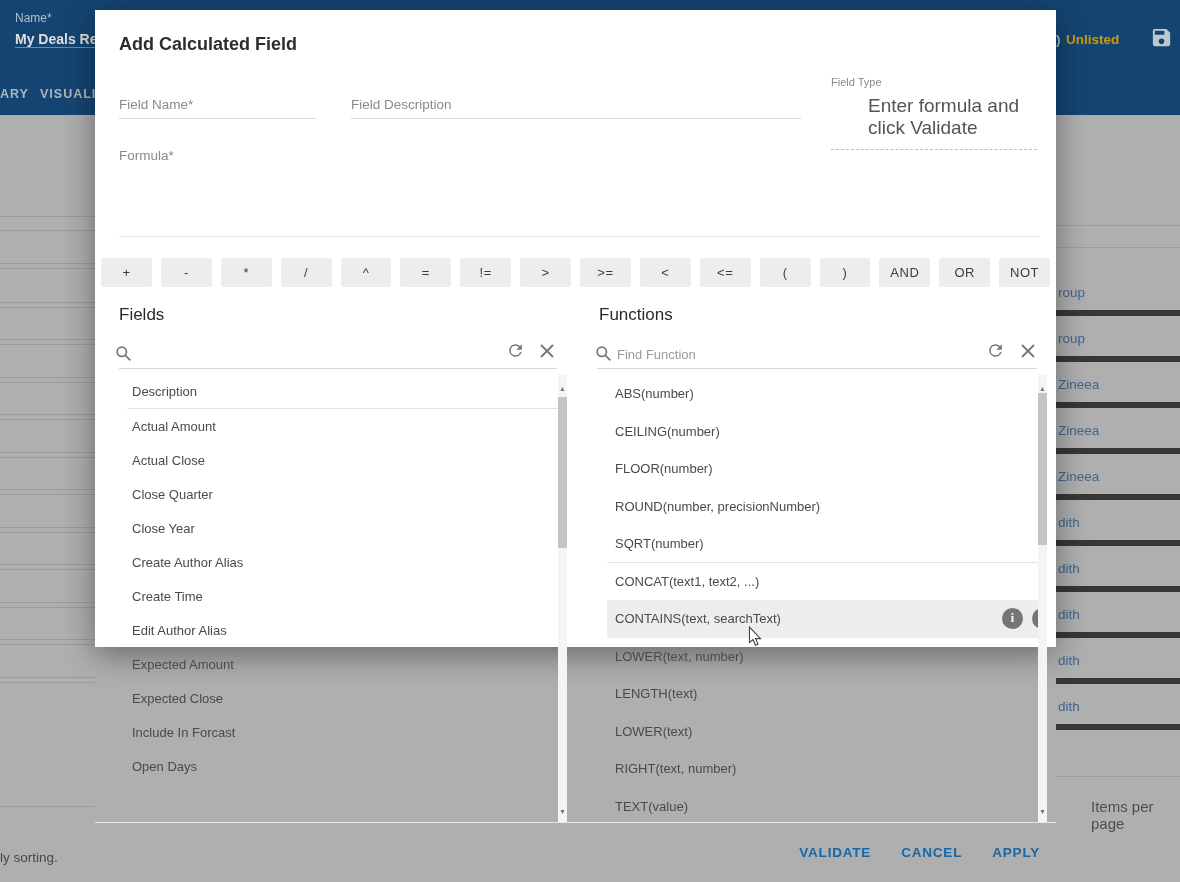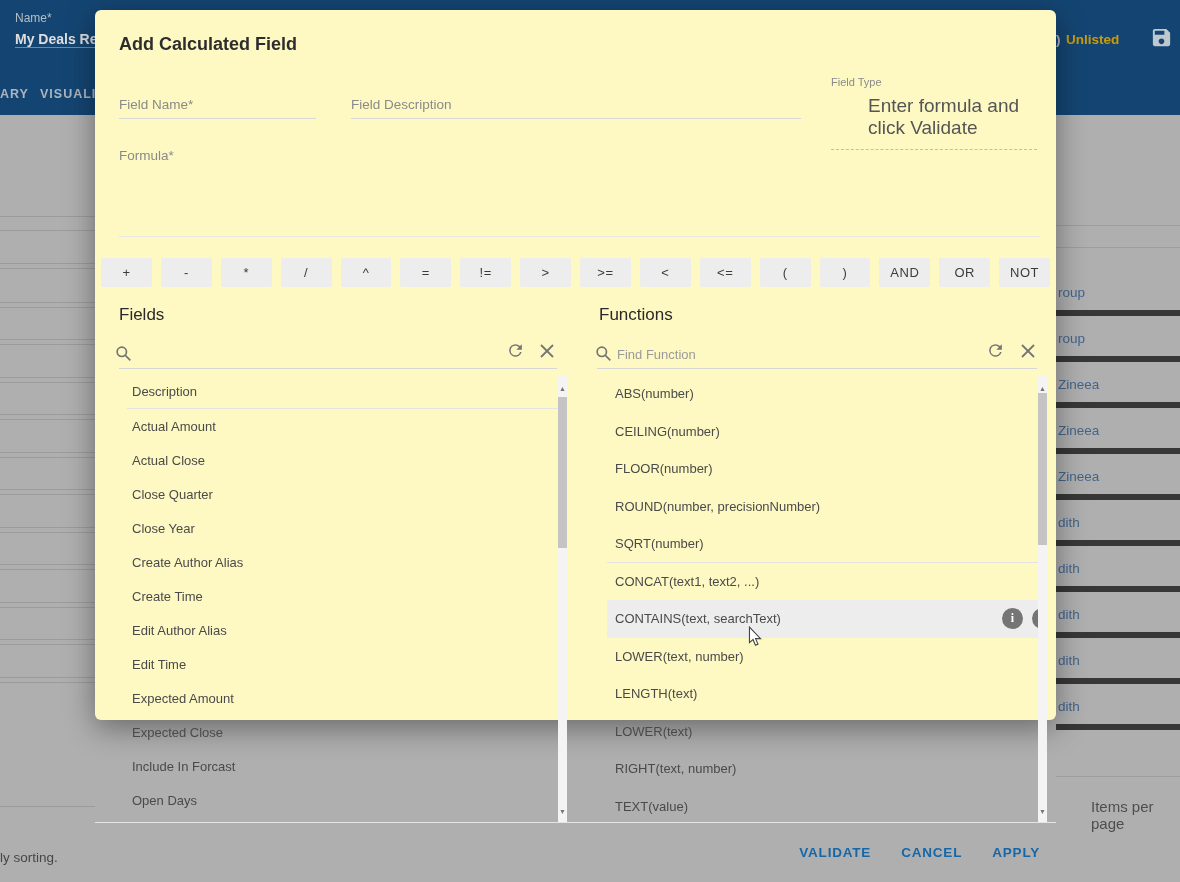--- a/index.html
+++ b/index.html
@@ -27,22 +27,22 @@
   .bottom-strip { position:absolute; left:0; top:875px; width:1180px; height:7px; background:#b7b7b7; }
 
   .right-strip { position:absolute; left:1056px; top:0; width:124px; height:882px; z-index:1; }
   .rline { position:absolute; left:0; width:124px; height:1px; background:#b5b5b5; }
   .rrow { position:absolute; left:0; width:124px; height:46px; border-bottom:6px solid #404040; font-size:13.5px; color:#4d74a0; padding:15px 0 0 2px; }
   .items-per-page { position:absolute; left:35px; top:767px; font-size:15px; color:#5a5a5a;margin-top:31px; }
 
   .dim-overlay { position:absolute; left:0; top:0; width:1180px; height:882px; background:rgba(0,0,0,0.13); z-index:5; }
 
   
-  .modal { position:absolute; left:95px; top:10px; width:961px; height:710px; background:#fef9c3;
-           border-radius:6px; box-shadow:0 8px 30px rgba(0,0,0,.4); z-index:10; }
+  .modal { position:absolute; left:95px; top:10px; width:961px; height:637px; background:#ffffff;
+           border-radius:0; box-shadow:0 8px 30px rgba(0,0,0,.4); z-index:10; }
   .modal-title { position:absolute; left:24px; top:24px; font-size:18px; font-weight:600; color:#2d2d2d; }
 
   .inp-block { position:absolute; top:60px; height:49px; border-bottom:1px solid #d9d9d9; }
   .inp-block input { position:absolute; left:0; bottom:6px; width:100%; border:none; outline:none; background:transparent;
                      font-family:"Liberation Sans",sans-serif; font-size:13.5px; color:#333; }
   .inp-block input::placeholder { color:#8a8a8a; opacity:1; }
   .blk-name { left:24px; width:197px; }
   .blk-desc { left:256px; width:450px; }
   .field-type { position:absolute; left:736px; top:66px; width:206px; border-bottom:1px dashed #bdbdbd; padding-bottom:10px; }
   .ft-label { font-size:11px; color:#8a8a8a; }
@@ -216,21 +216,20 @@
   <div class="list lst-fields">
     <div class="list-inner">
       <div class="li li-f div-after">Description</div>
       <div class="li li-f">Actual Amount</div>
       <div class="li li-f">Actual Close</div>
       <div class="li li-f">Close Quarter</div>
       <div class="li li-f">Close Year</div>
       <div class="li li-f">Create Author Alias</div>
       <div class="li li-f">Create Time</div>
       <div class="li li-f">Edit Author Alias</div>
-      <div class="li li-f">Edit Time</div>
       <div class="li li-f">Expected Amount</div>
       <div class="li li-f">Expected Close</div>
       <div class="li li-f">Include In Forcast</div>
       <div class="li li-f">Open Days</div>
     </div>
     <div class="sb">
       <div class="sb-arrow sb-up">▲</div>
       <div class="sb-thumb" style="top:22px;height:151px"></div>
       <div class="sb-arrow sb-down">▼</div>
     </div>

